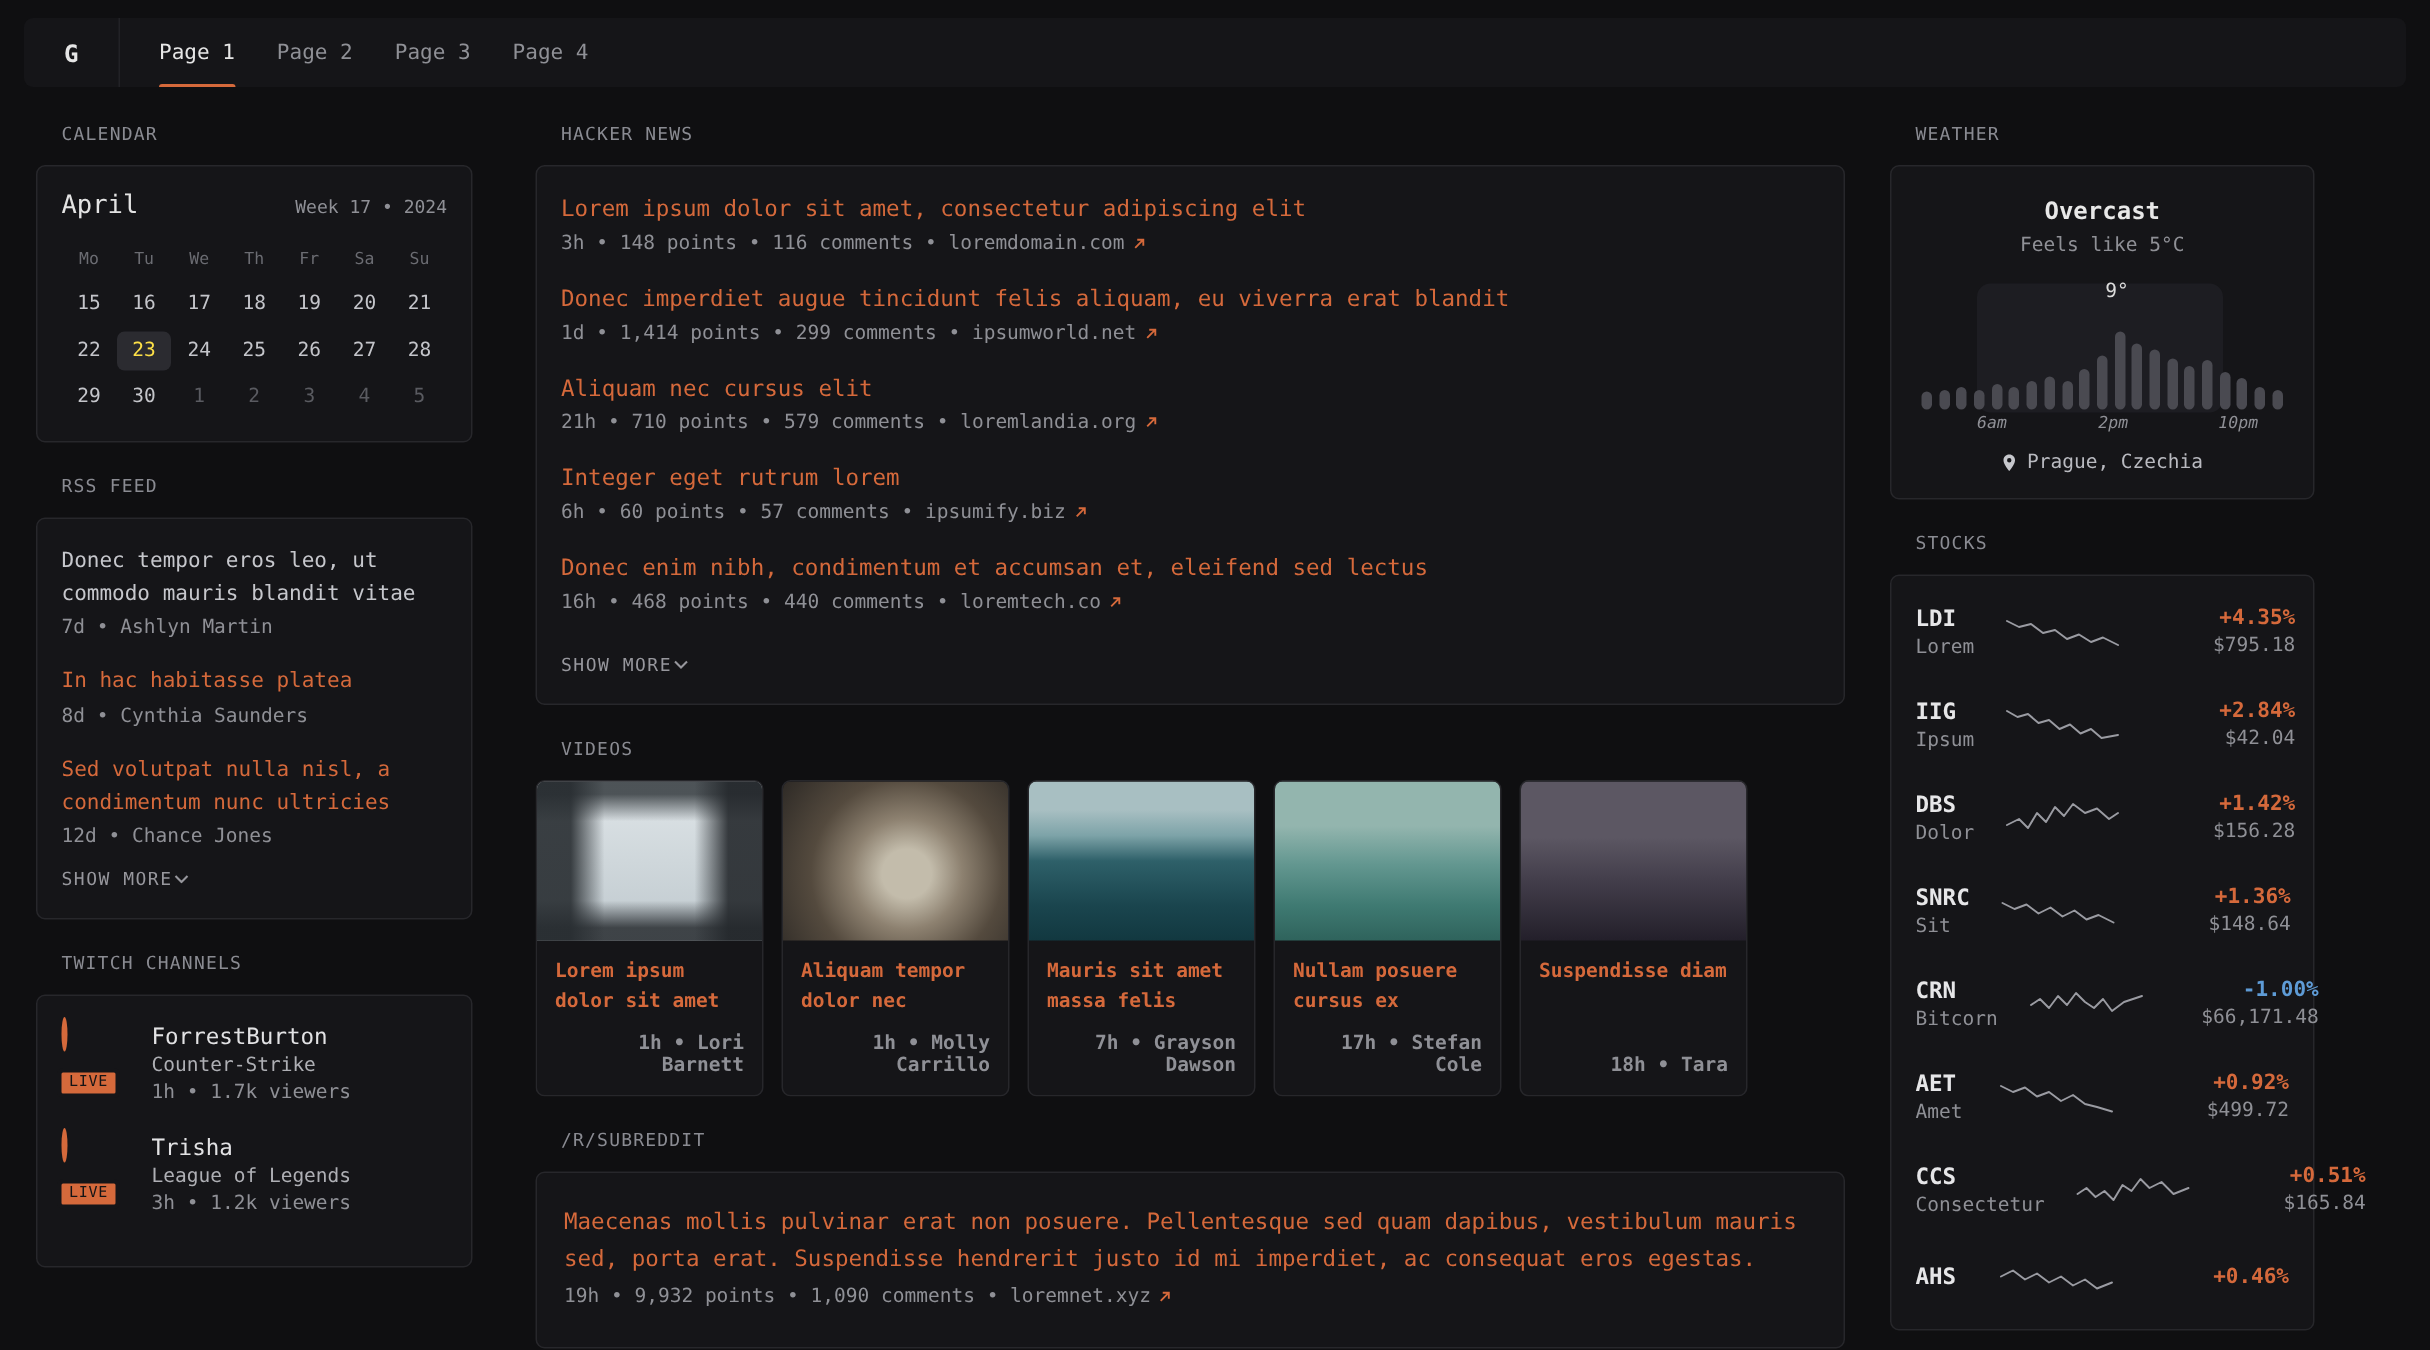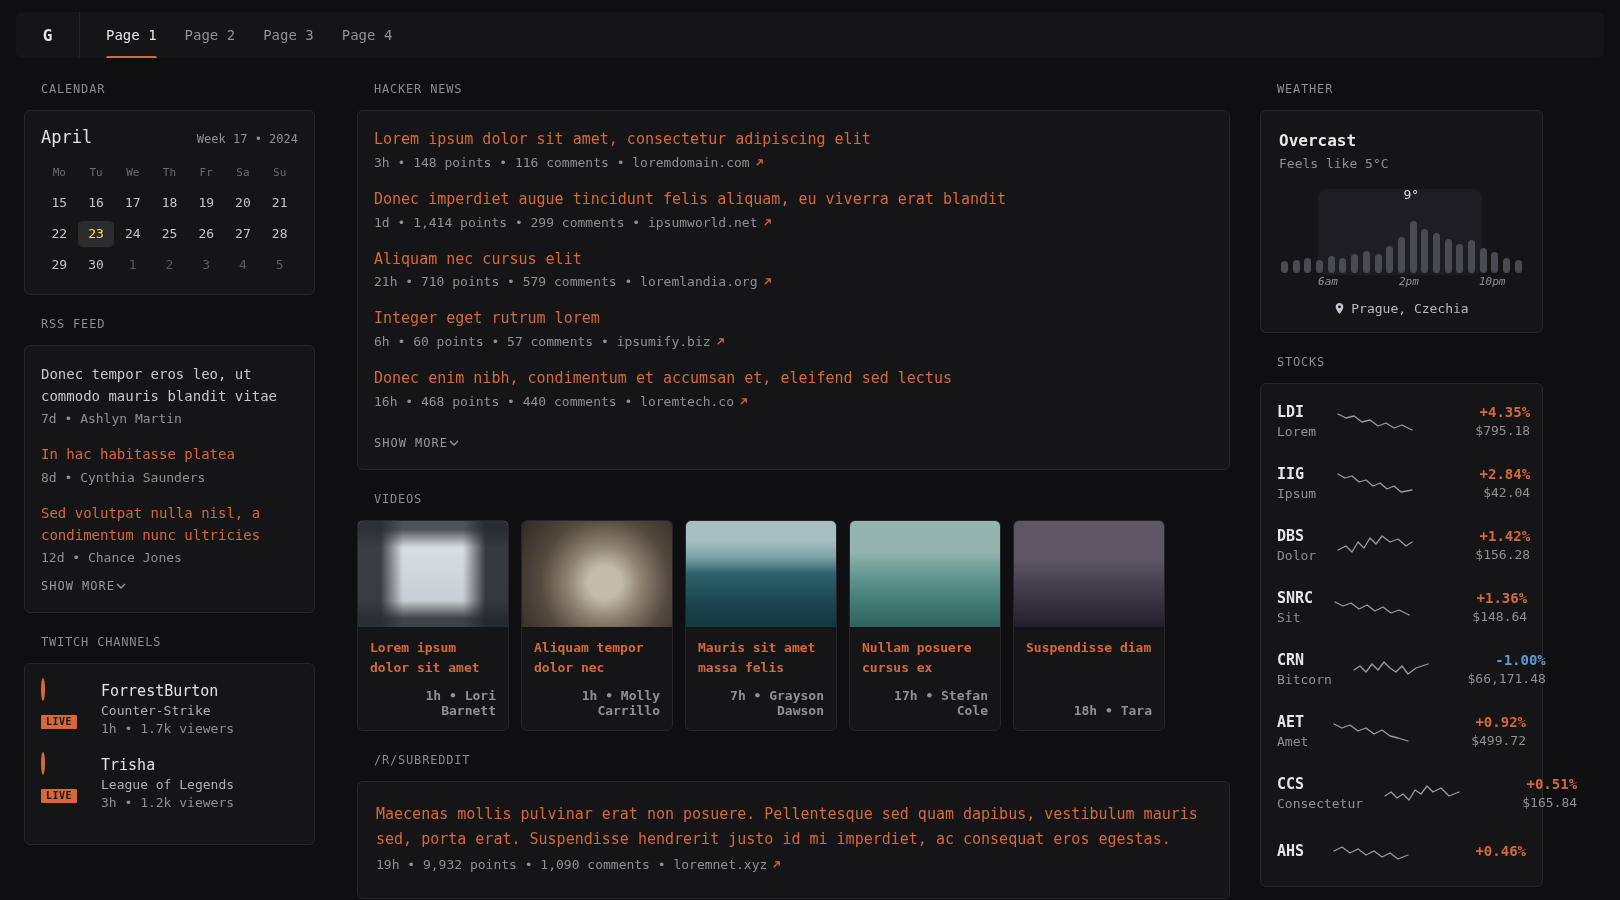--- a/index.html
+++ b/index.html
@@ -57,41 +57,41 @@
   .reddit-card .headline{font-size:15px;line-height:1.7;}
 
   
   .twitch{padding:16px;}
   .tw-row{display:flex;gap:14px;margin-bottom:18px;cursor:pointer;text-decoration:none;}
   .tw-av-wrap{position:relative;flex:none;width:46px;height:46px;}
   .tw-av{width:46px;height:46px;border-radius:50%;border:2px solid var(--accent);}
   .av-1{background:radial-gradient(circle at 50% 32%,#cfd3d6 0 26%,#6a6e72 48%,#2c2e32 100%);}
   .av-2{background:radial-gradient(circle at 50% 35%,#d8cabb 0 25%,#8a7463 50%,#33302c 100%);}
   .av-3{background:radial-gradient(circle at 50% 35%,#eceff1 0 30%,#aab0b5 55%,#55585c 100%);}
-  .live-badge{position:absolute;left:-3px;bottom:-6px;background:var(--accent);color:#141416;font-size:10px;font-weight:700;letter-spacing:.5px;padding:2px 5px;border-radius:4px;border:3px solid var(--card);line-height:1;}
+  .live-badge{position:absolute;left:-3px;bottom:-6px;background:var(--accent);color:#141416;font-size:10px;font-weight:400;letter-spacing:.5px;padding:2px 5px;border-radius:4px;border:3px solid var(--card);line-height:1;}
   .tw-info{display:flex;flex-direction:column;gap:3px;padding-top:2px;}
   .tw-name{font-size:15px;color:#e2e2e4;}
   .tw-game{font-size:13px;color:#aeafb4;}
   .tw-meta{font-size:13px;color:var(--muted);}
 
   
   .videos-row{display:flex;gap:12px;overflow:hidden;}
   .video-card{flex:none;width:152px;border:1px solid var(--border);border-radius:6px;background:var(--card);overflow:hidden;cursor:pointer;text-decoration:none;display:flex;flex-direction:column;font-weight:bold;}
   .thumb{height:106px;width:100%;}
   .t1{background:linear-gradient(to right,rgba(40,45,49,.9) 0 15%,transparent 30% 70%,rgba(36,40,44,.9) 85% 100%),linear-gradient(to bottom,rgba(52,58,62,.85) 0 8%,transparent 25% 75%,rgba(40,44,48,.85) 92% 100%),linear-gradient(#dfe5e8,#bfc9ce);}
   .t2{background:radial-gradient(circle at 55% 58%,#c3bcab 0 16%,#8d8170 36%,#544a3e 62%,#2e2a26 100%);}
   .t3{background:linear-gradient(to bottom,#a8bfc2 0 18%,#7da3a8 34%,#2e6069 50%,#1a454e 78%,#123840 100%);}
   .t4{background:linear-gradient(to bottom,#93b5ae 0 28%,#639790 52%,#3f7a72 78%,#2f635c 100%);}
   .t5{background:linear-gradient(to bottom,#5c5763 0 35%,#433e4b 62%,#231f2a 100%);}
   .v-body{padding:11px 12px 12px;display:flex;flex-direction:column;gap:10px;flex:1;}
   .v-title{color:var(--accent);font-size:13px;line-height:1.55;height:40px;overflow:hidden;}
   .v-meta{color:var(--muted);font-size:13px;margin-top:auto;text-align:right;}
 
   
-  .weather{padding:20px 18px 16px;}
+  .weather{padding:20px 18px 16px;text-align:center;}
   .w-cond{font-size:16px;font-weight:600;color:#e8e8e8;}
   .w-feels{font-size:13px;color:var(--muted);margin-top:6px;}
   .w-chart{position:relative;height:102px;margin-top:16px;}
   .w-band{position:absolute;left:16%;width:67%;top:2px;bottom:14px;background:#1d1d22;border-radius:9px;}
   .w-temp{position:absolute;top:0;left:54%;transform:translateX(-50%);font-size:13px;color:#dcdcdc;}
   .w-bars{position:absolute;left:2px;right:2px;bottom:16px;height:58px;display:flex;align-items:flex-end;justify-content:space-between;}
   .wbar{width:7px;border-radius:4px;background:#4a4a51;}
   .w-hours{position:absolute;left:0;right:0;bottom:0;height:14px;font-size:11px;color:var(--muted);}
   .w-hour{position:absolute;transform:translateX(-50%);font-style:italic;}
   .w-loc{display:flex;align-items:center;justify-content:center;gap:6px;margin-top:12px;font-size:13px;color:#b9bac0;}

